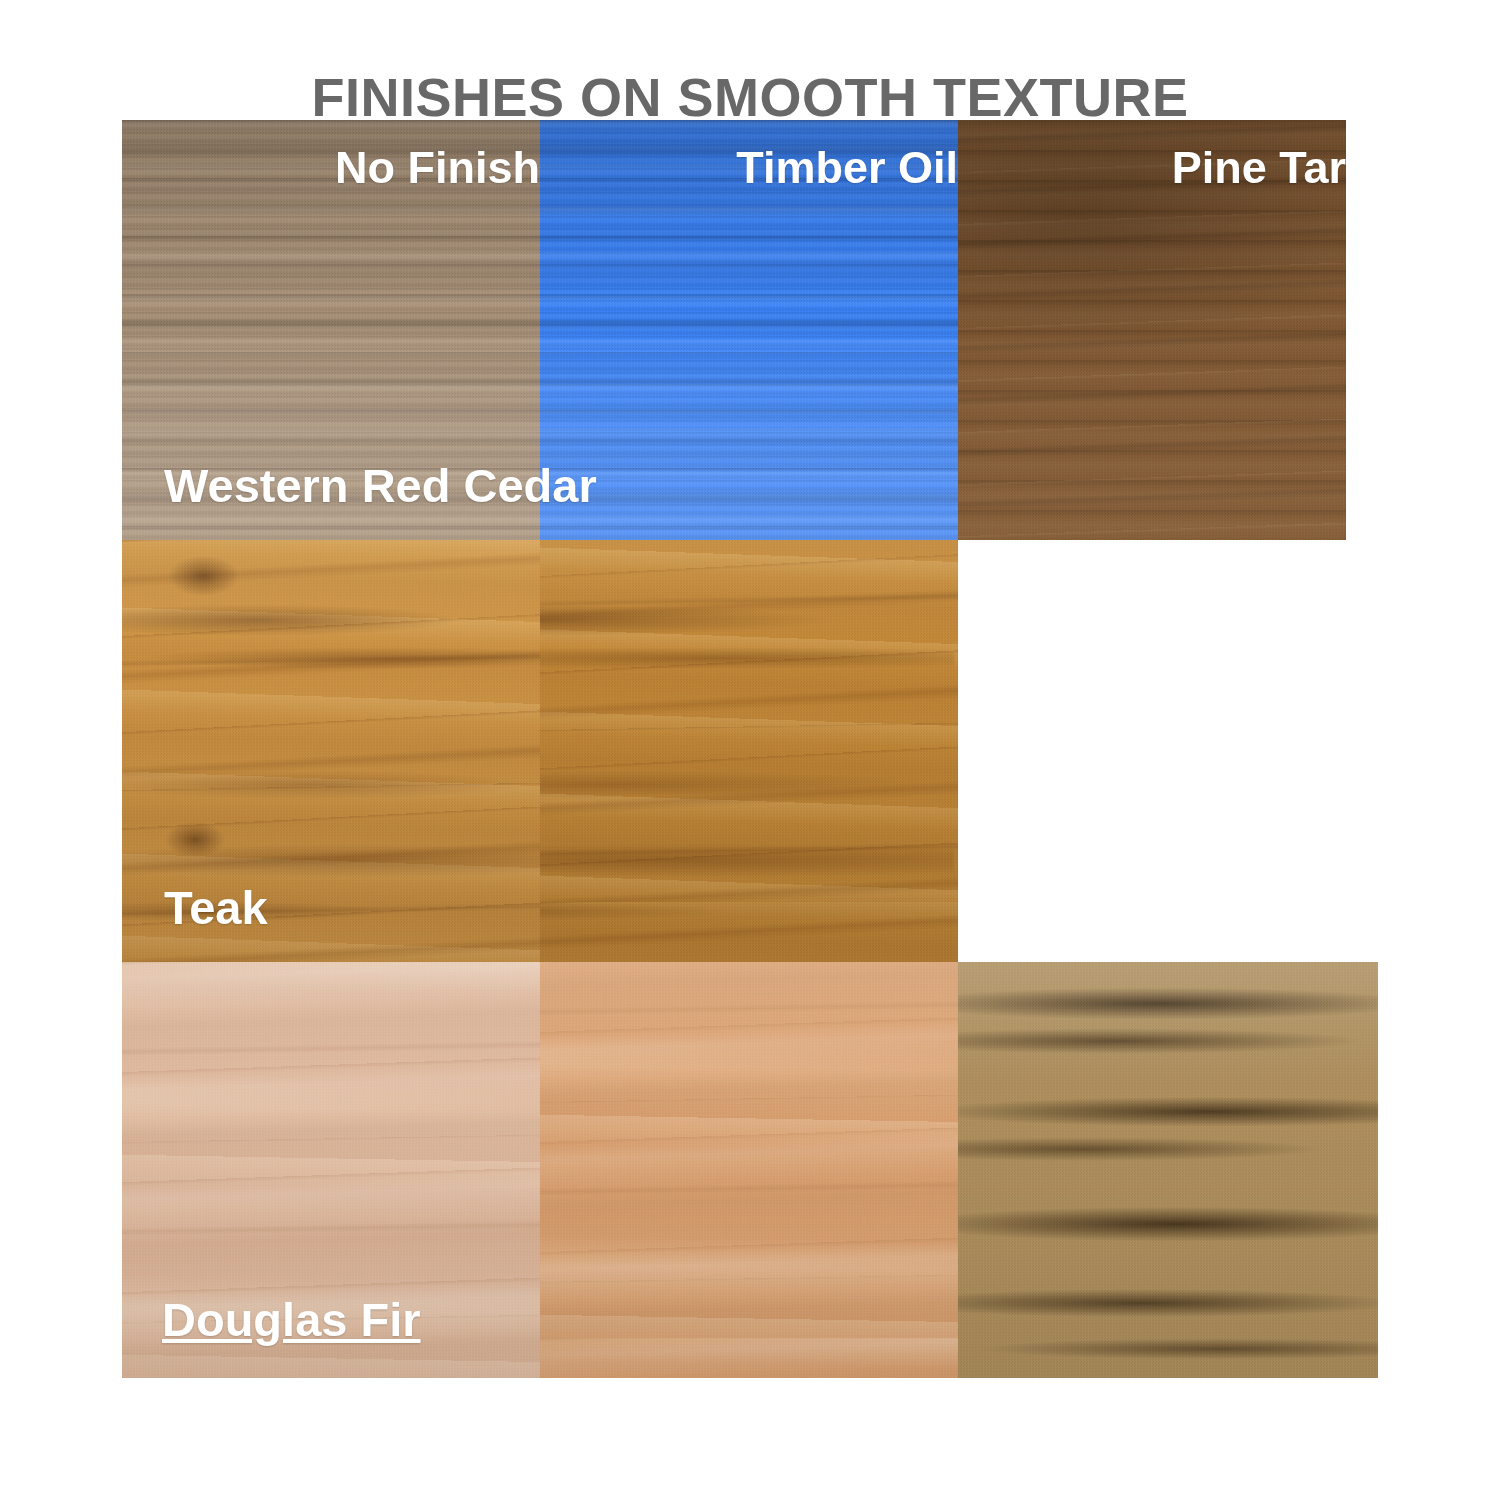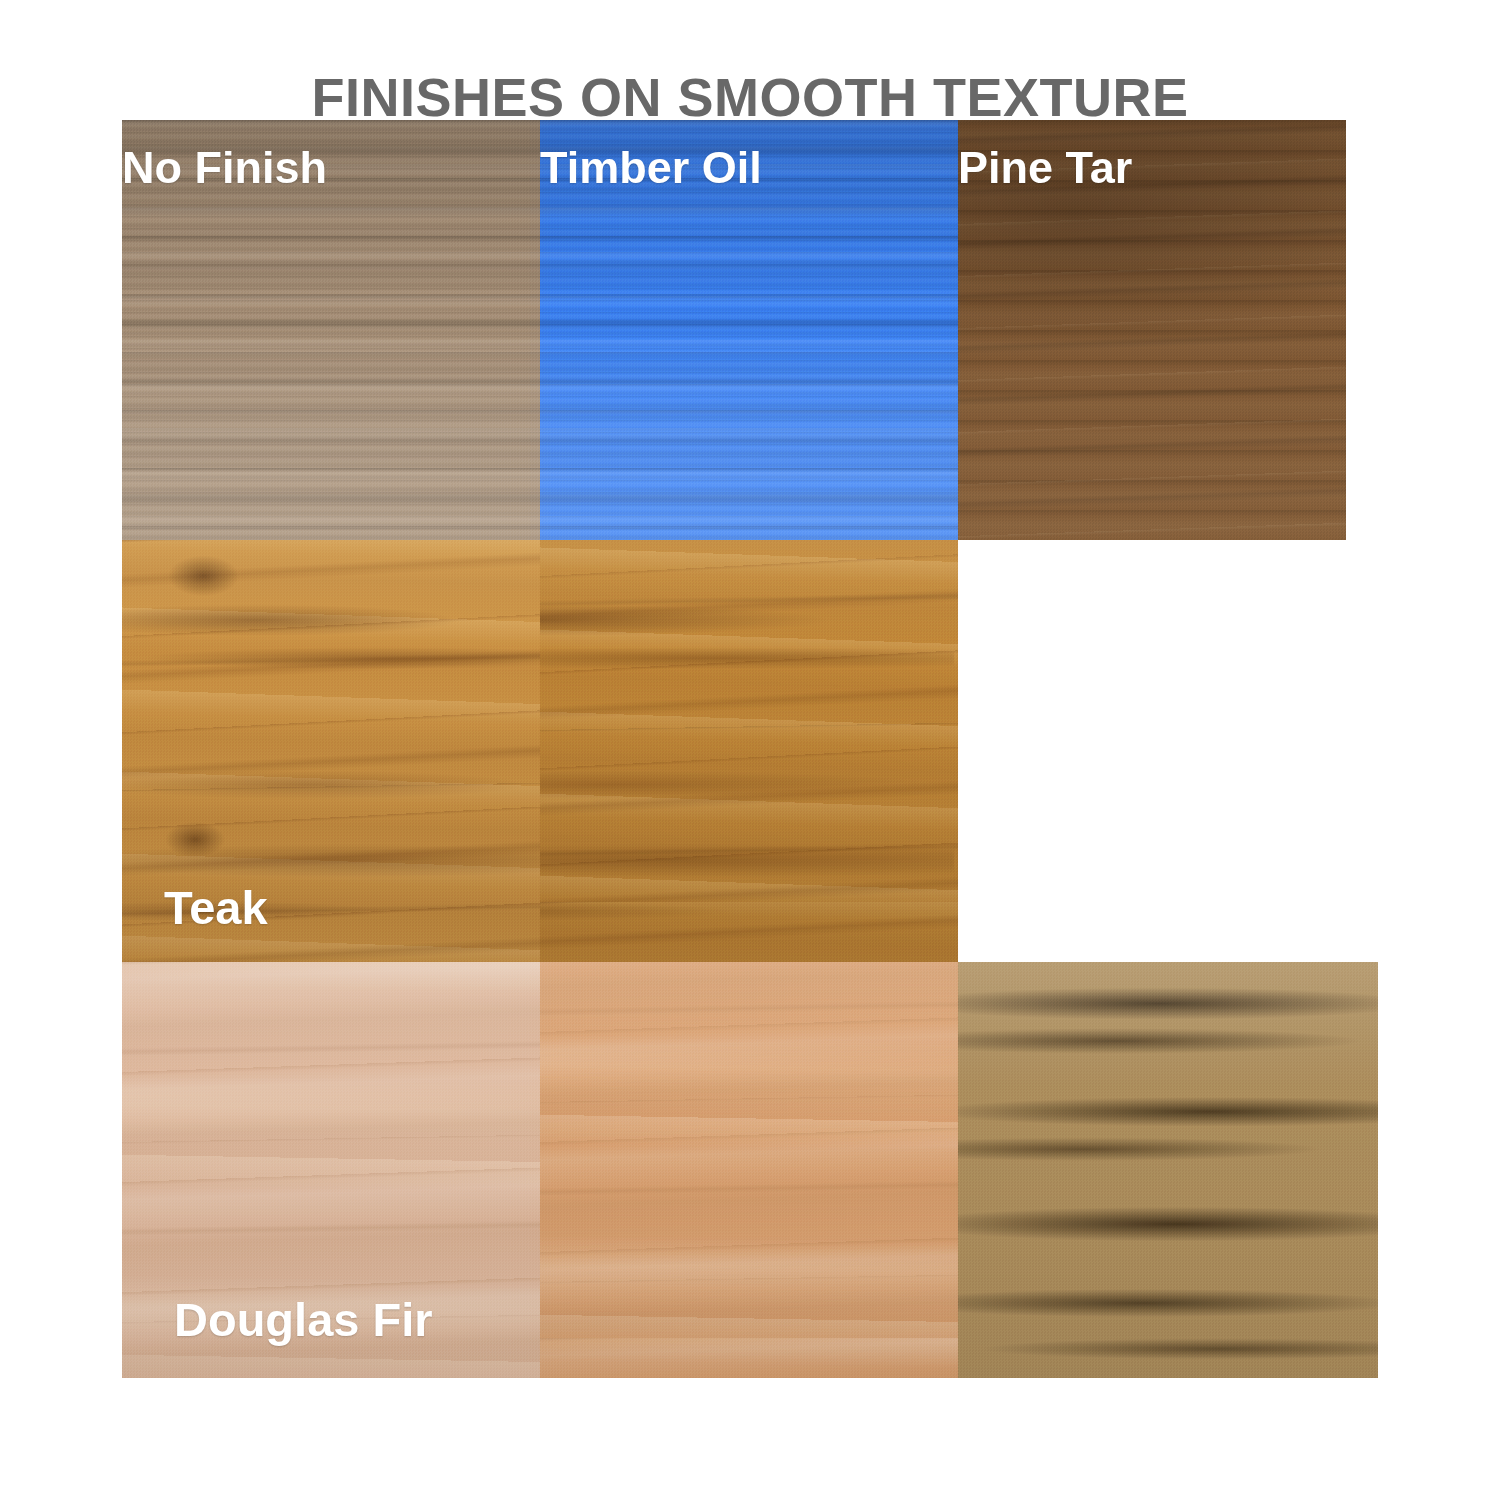--- a/index.html
+++ b/index.html
@@ -51,21 +51,21 @@
 
   .swatch.empty {
     background: #ffffff;
   }
 
   
   .col-label {
     position: absolute;
     top: 22px;
     width: 100%;
-    text-align: left;
+    text-align: right;
     color: #ffffff;
     font-size: 45px;
     font-weight: bold;
     font-family: "Liberation Sans", sans-serif;
     letter-spacing: 0px;
     z-index: 20;
     text-shadow: 0 1px 2px rgba(0,0,0,0.18);
     pointer-events: none;
   }
 
@@ -233,20 +233,21 @@
     <div class="col-label">Timber Oil</div>
   </div>
 
   <div class="swatch" style="left:836px; top:0px; width:388px; height:420px; background-color:#7b5430;">
     <div class="grain tar-base"></div>
     <div class="grain tar-shade"></div>
     <div class="noise"></div>
     <div class="col-label">Pine Tar</div>
   </div>
 
+  <div class="row-label" style="left:42px; top:338px; bottom:auto;">Western Red Cedar</div>
 
   <div class="swatch" style="left:0px; top:420px; width:418px; height:422px; background-color:#cb9244;">
     <div class="grain teak-base"></div>
     <div class="grain teak-streaks"></div>
     <div class="grain teak-shade"></div>
     <div class="noise"></div>
   </div>
 
   <div class="swatch" style="left:418px; top:420px; width:418px; height:422px; background-color:#c08637;">
     <div class="grain teak-base" style="background-position: 0 -60px;"></div>
@@ -270,15 +271,15 @@
     <div class="grain df-shade"></div>
     <div class="noise"></div>
   </div>
 
   <div class="swatch" style="left:836px; top:842px; width:420px; height:416px; background-color:#ac8d5c;">
     <div class="grain df-tar-bands"></div>
     <div class="grain df-shade"></div>
     <div class="noise"></div>
   </div>
 
-  <div class="row-label" style="left:52px; top:1172px; bottom:auto;">Douglas Fir</div>
+  <div class="row-label" style="left:40px; top:1172px; bottom:auto;text-decoration:underline;">Douglas Fir</div>
 
 </div>
 
 </body></html>

